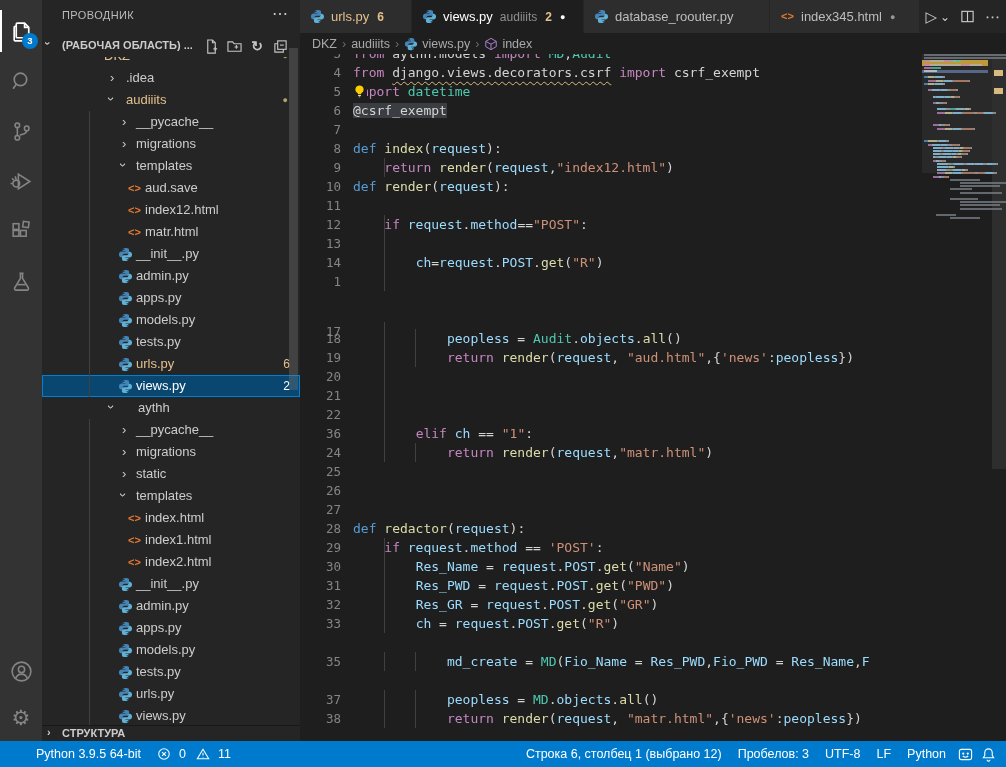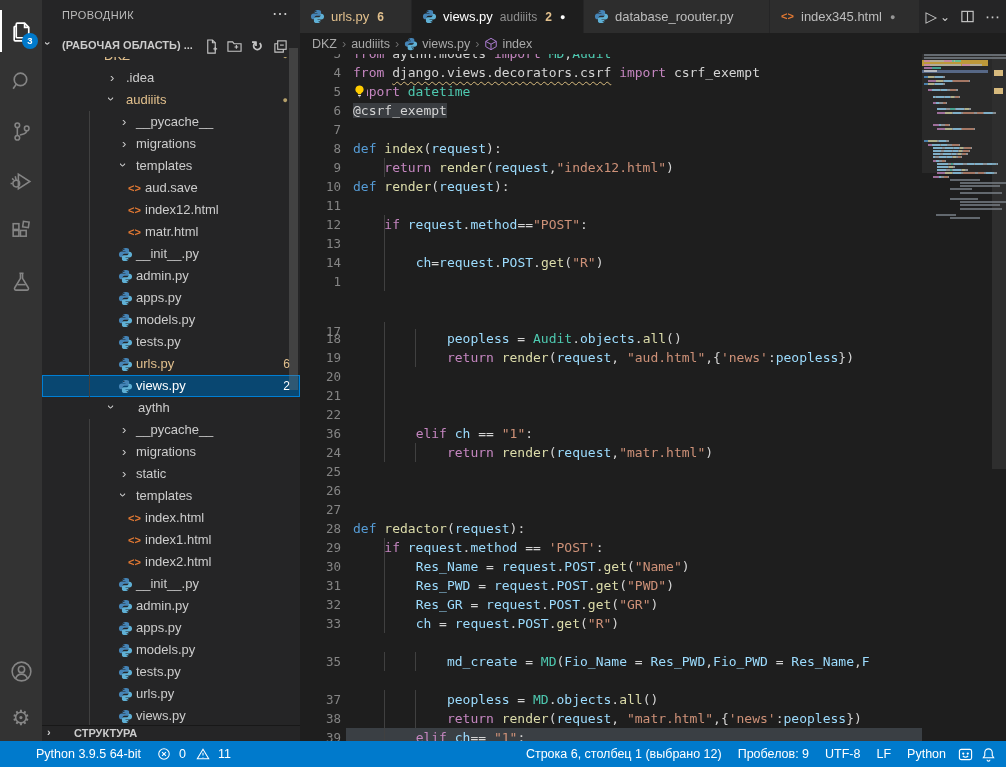--- a/index.html
+++ b/index.html
@@ -32,21 +32,21 @@
   .trow .ficon{position:absolute;top:3.5px;width:15px;height:15px;}
   .trow .flabel{position:absolute;top:0;}
   .trow .gold{color:#e2c08d;}
   .trow .rbadge{position:absolute;right:10px;top:0;font-size:12px;color:#e2c08d;}
   .trow.sel .rbadge{color:#ffffff;}
   .trow .rdot{position:absolute;right:12px;top:0;color:#b5a06a;font-size:9px;}
   .tguide{position:absolute;width:1px;background:#404040;left:47px;}
   .sb-outline{position:absolute;left:0;top:725px;width:100%;height:16px;background:#252526;
               border-top:1px solid rgba(0,0,0,.35);font-size:11px;font-weight:bold;z-index:6;}
   .sb-outline .chev{position:absolute;left:5px;top:0px;}
-  .sb-outline .lbl{position:absolute;left:32px;top:1px;}
+  .sb-outline .lbl{position:absolute;left:20px;top:1px;}
   .sb-scroll{position:absolute;right:2px;top:48px;width:9px;height:342px;background:rgba(121,121,121,.35);z-index:9;}
   
   .tabbar{position:absolute;left:300px;top:0;width:706px;height:33px;background:#252526;display:flex;}
   .tab{position:relative;height:33px;background:#2d2d2d;border-right:1px solid #252526;display:flex;
        align-items:center;padding:0 10px;cursor:pointer;color:#bdbdbd;}
   .tab.active{background:#1e1e1e;color:#ffffff;}
   .tab .ficon{width:15px;height:15px;margin-right:6px;flex:none;}
   .tab .desc{color:#8f8f8f;font-size:12px;margin-left:7px;}
   .tab .tbadge{color:#e2c08d;font-size:12px;font-weight:bold;margin-left:8px;}
   .tab .dirty{font-size:9px;margin-left:8px;color:#ffffff;}
@@ -817,21 +817,20 @@
       <div class="code-line" style="top: 446px;"><span class="num">27</span><span class="txt"></span></div>
       <div class="code-line" style="top: 465px;"><span class="num">28</span><span class="txt"><span class="tk-d">def </span><span class="tk-f">redactor</span><span class="tk-w">(</span><span class="tk-v">request</span><span class="tk-w">):</span></span></div>
       <div class="code-line" style="top: 484px;"><span class="num">29</span><div class="cguide" style="left: 84.2px;"></div><span class="txt"><span class="tk-w">    </span><span class="tk-k">if </span><span class="tk-v">request</span><span class="tk-w">.</span><span class="tk-v">method</span><span class="tk-w"> == </span><span class="tk-s">'POST'</span><span class="tk-w">:</span></span></div>
       <div class="code-line" style="top: 503px;"><span class="num">30</span><div class="cguide" style="left: 84.2px;"></div><span class="txt"><span class="tk-w">        </span><span class="tk-v">Res_Name</span><span class="tk-w"> = </span><span class="tk-v">request</span><span class="tk-w">.</span><span class="tk-v">POST</span><span class="tk-w">.</span><span class="tk-f">get</span><span class="tk-w">(</span><span class="tk-s">"Name"</span><span class="tk-w">)</span></span></div>
       <div class="code-line" style="top: 522px;"><span class="num">31</span><div class="cguide" style="left: 84.2px;"></div><span class="txt"><span class="tk-w">        </span><span class="tk-v">Res_PWD</span><span class="tk-w"> = </span><span class="tk-v">request</span><span class="tk-w">.</span><span class="tk-v">POST</span><span class="tk-w">.</span><span class="tk-f">get</span><span class="tk-w">(</span><span class="tk-s">"PWD"</span><span class="tk-w">)</span></span></div>
       <div class="code-line" style="top: 541px;"><span class="num">32</span><div class="cguide" style="left: 84.2px;"></div><span class="txt"><span class="tk-w">        </span><span class="tk-v">Res_GR</span><span class="tk-w"> = </span><span class="tk-v">request</span><span class="tk-w">.</span><span class="tk-v">POST</span><span class="tk-w">.</span><span class="tk-f">get</span><span class="tk-w">(</span><span class="tk-s">"GR"</span><span class="tk-w">)</span></span></div>
       <div class="code-line" style="top: 560px;"><span class="num">33</span><div class="cguide" style="left: 84.2px;"></div><span class="txt"><span class="tk-w">        </span><span class="tk-v">ch</span><span class="tk-w"> = </span><span class="tk-v">request</span><span class="tk-w">.</span><span class="tk-v">POST</span><span class="tk-w">.</span><span class="tk-f">get</span><span class="tk-w">(</span><span class="tk-s">"R"</span><span class="tk-w">)</span></span></div>
       <div class="code-line" style="top: 598px;"><span class="num">35</span><div class="cguide" style="left: 84.2px;"></div><div class="cguide" style="left: 115.4px;"></div><span class="txt"><span class="tk-w">            </span><span class="tk-v">md_create</span><span class="tk-w"> = </span><span class="tk-t">MD</span><span class="tk-w">(</span><span class="tk-v">Fio_Name</span><span class="tk-w"> = </span><span class="tk-v">Res_PWD</span><span class="tk-w">,</span><span class="tk-v">Fio_PWD</span><span class="tk-w"> = </span><span class="tk-v">Res_Name</span><span class="tk-w">,</span><span class="tk-v">F</span></span></div>
       <div class="code-line" style="top: 636px;"><span class="num">37</span><div class="cguide" style="left: 84.2px;"></div><div class="cguide" style="left: 115.4px;"></div><span class="txt"><span class="tk-w">            </span><span class="tk-v">peopless</span><span class="tk-w"> = </span><span class="tk-t">MD</span><span class="tk-w">.</span><span class="tk-v">objects</span><span class="tk-w">.</span><span class="tk-f">all</span><span class="tk-w">()</span></span></div>
       <div class="code-line" style="top: 655px;"><span class="num">38</span><div class="cguide" style="left: 84.2px;"></div><div class="cguide" style="left: 115.4px;"></div><span class="txt"><span class="tk-w">            </span><span class="tk-k">return </span><span class="tk-f">render</span><span class="tk-w">(</span><span class="tk-v">request</span><span class="tk-w">, </span><span class="tk-s">"matr.html"</span><span class="tk-w">,{</span><span class="tk-s">'news'</span><span class="tk-w">:</span><span class="tk-v">peopless</span><span class="tk-w">})</span></span></div>
-      <div class="code-line" style="top: 674px;"><div class="linehl"></div><span class="num">39</span><div class="cguide" style="left: 84.2px;"></div><span class="txt"><span class="tk-w">        </span><span class="tk-k">elif </span><span class="tk-v">ch</span><span class="tk-w">== </span><span class="tk-s">"1"</span><span class="tk-w">:</span></span></div>
       <div class="bulb" style="left: 52px; top: 30px; width: 15px; height: 15px; background: rgb(30, 30, 30);"><svg viewBox="0 0 16 16" width="15" height="15">
           <path fill="#fc0" d="M8 1.5a4.3 4.3 0 0 0-2.4 7.9c.5.4.9 1 .9 1.6h3c0-.6.4-1.2.9-1.6A4.3 4.3 0 0 0 8 1.5z"></path>
           <path fill="#ddd" d="M6.5 11.7h3v1h-3zm.5 1.6h2l-.5.9h-1z"></path>
         </svg></div>
     </div>
 
   <div class="statusbar">
     <div class="sb-item" style="margin-left:28px">Python 3.9.5 64-bit</div>
     <div class="sb-item probs">
       <span class="icn">
@@ -845,21 +844,21 @@
         <svg viewBox="0 0 16 16" fill="none" stroke="#ffffff" stroke-width="1.2" width="14" height="14">
           <path d="M8 2.5 14.5 13.5H1.5z"></path>
             <path d="M8 6.5v3.2"></path>
             <path d="M8 11.6v.8"></path>
         </svg>
         </span>
       <span>11</span>
     </div>
     <div class="spacer"></div>
     <div class="sb-item">Строка 6, столбец 1 (выбрано 12)</div>
-    <div class="sb-item">Пробелов: 9</div>
+    <div class="sb-item">Пробелов: 3</div>
     <div class="sb-item">UTF-8</div>
     <div class="sb-item">LF</div>
     <div class="sb-item">Python</div>
     <div class="sb-item" style="padding:0 4px">
       <svg viewBox="0 0 16 16" fill="none" stroke="#ffffff" stroke-width="1.2" width="15" height="15">
         <rect x="1.5" y="2.5" width="13" height="11" rx="2"></rect>
           <circle cx="5.6" cy="7" r=".6" fill="#fff"></circle>
         <circle cx="10.4" cy="7" r=".6" fill="#fff"></circle>
           <path d="M5.2 9.6c1.6 1.5 4 1.5 5.6 0"></path>
       </svg>

